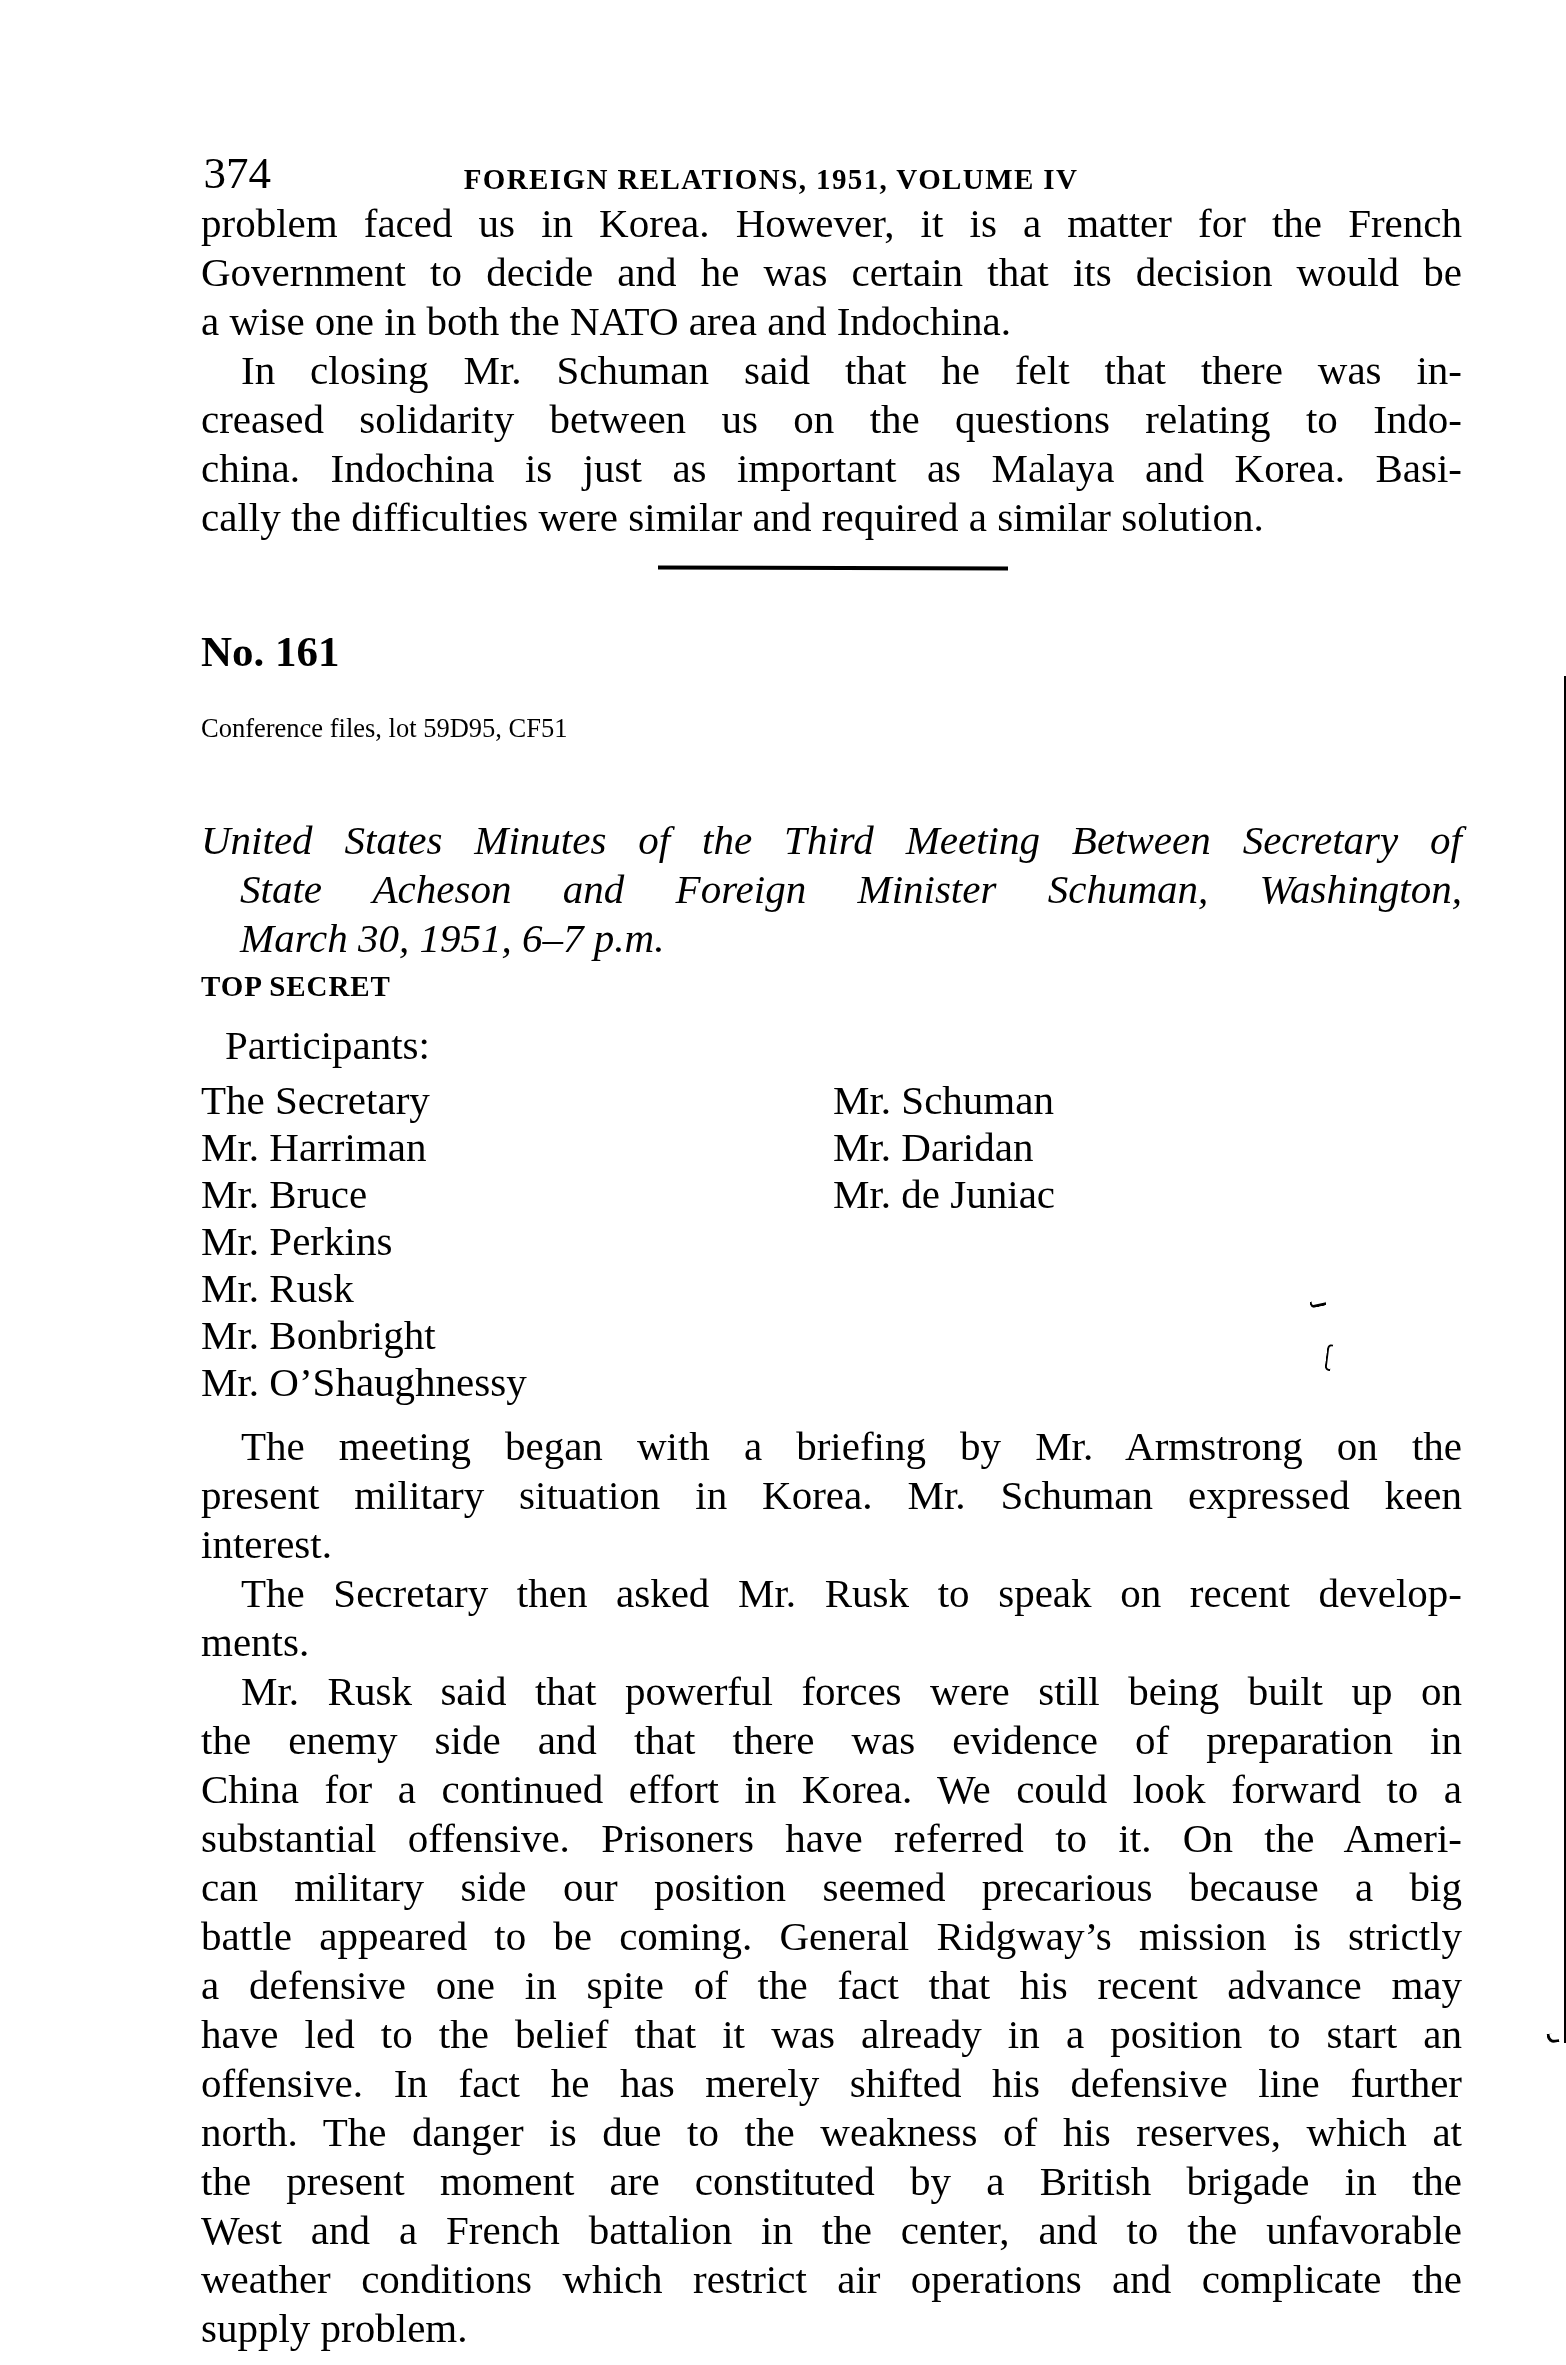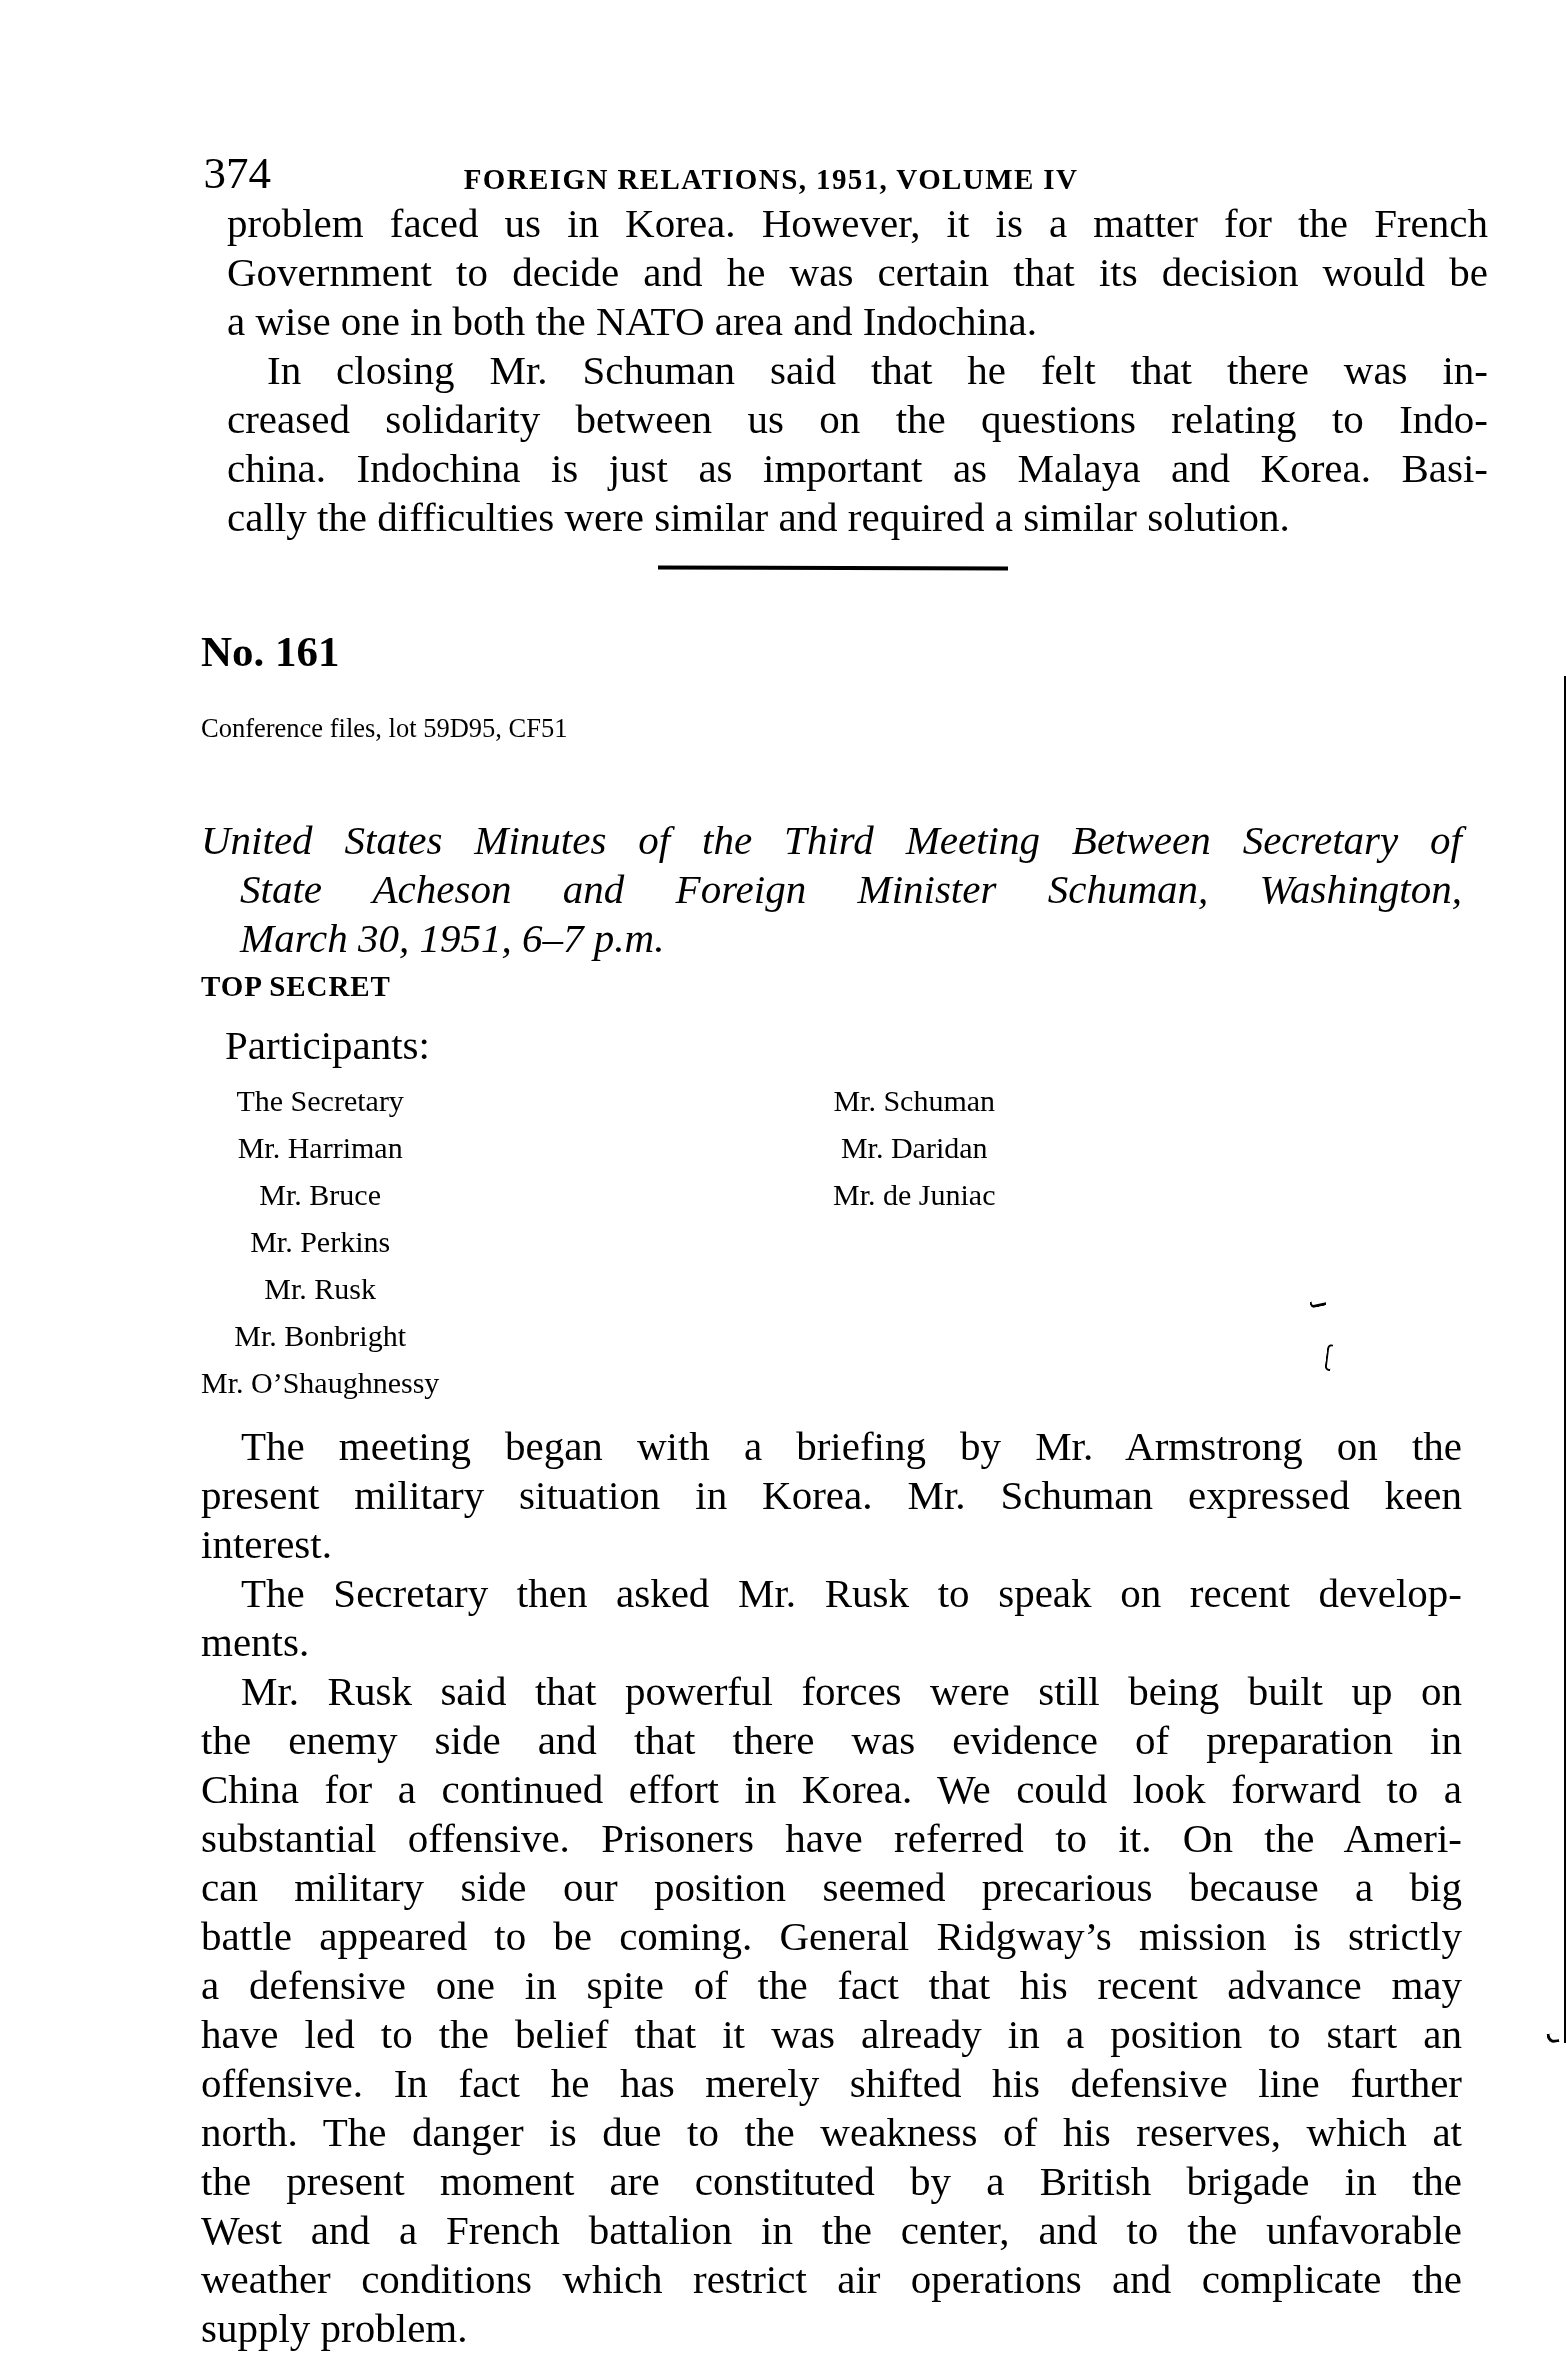--- a/index.html
+++ b/index.html
@@ -32,21 +32,21 @@
   .page-number {
     position: absolute; left: 2.4px; top: 0;
     font-size: 45px; line-height: 1; font-weight: 400;
   }
   .running-header {
     position: absolute; left: 0; right: 121px; top: 12.3px;
     text-align: center;
     font-size: 29px; font-weight: 700; letter-spacing: 1.4px;
   }
 
-  .intro { top: 199px; margin-left: 26px; }
+  .intro { top: 199px; }
 
   .divider {
     position: absolute; left: 658px; top: 566px;
     width: 350px; height: 4.3px; background: #000;
     transform: rotate(0.2deg);
   }
 
   .doc-number {
     top: 627px; text-align: left;
     font-size: 43px; font-weight: 700;
@@ -62,21 +62,21 @@
   .doc-title .line:not(:first-child) { padding-left: 39px; }
 
   .classification {
     top: 970px;
     font-size: 29px; font-weight: 600; letter-spacing: 0.9px;
   }
 
   .participants-label { top: 1021px; font-size: 41px; margin-left: 24px; }
 
   .participants { top: 1077px; height: 341px; }
-  .participant { font-size: 30px; line-height: 47px; text-align: center; }
+  .participant { font-size: 41px; line-height: 47px; }
   .col-left  { position: absolute; left: 0; top: 0; }
   .col-right { position: absolute; left: 632px; top: 0; }
 
   .body-block { top: 1422px; }
 
   
   .scan-edge {
     position: absolute; right: 0; top: 676px;
     width: 3.3px; height: 1367px; background: #000;
   }

